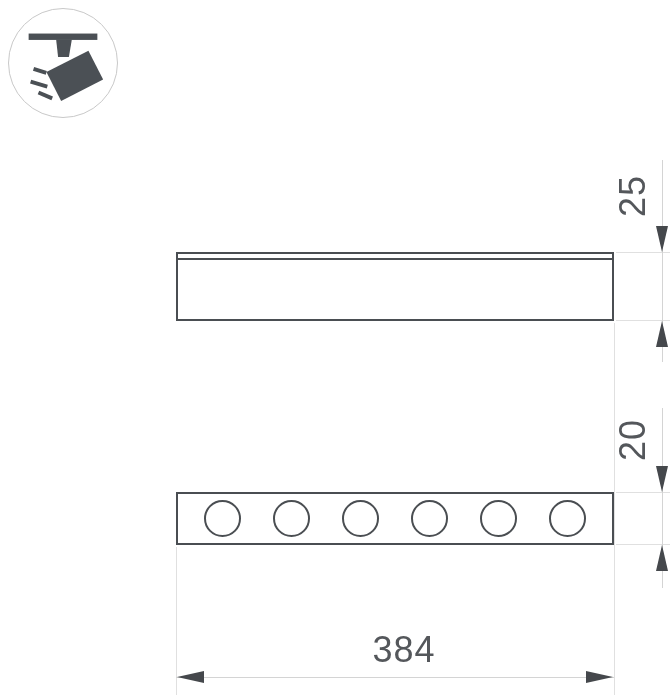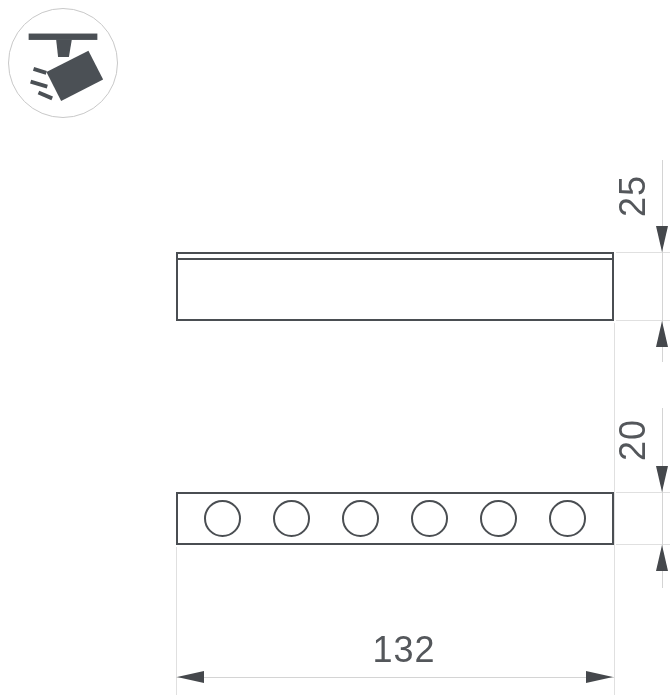--- a/index.html
+++ b/index.html
@@ -102,15 +102,15 @@
   <div class="dim-text vert" style="left:588px;top:176px">25</div>
 
   <div class="dim-line" style="left:662px;top:408px;width:1px;height:180px"></div>
   <div class="arr down" style="left:656px;top:466px"></div>
   <div class="arr up" style="left:656px;top:545px"></div>
   <div class="dim-text vert" style="left:588px;top:420px">20</div>
 
   <div class="dim-line" style="left:176px;top:677px;width:438px;height:1px"></div>
   <div class="arr left" style="left:177px;top:671px"></div>
   <div class="arr right" style="left:586px;top:671px"></div>
-  <div class="dim-text" style="left:359px;top:630px">132</div>
+  <div class="dim-text" style="left:359px;top:630px">384</div>
 
 </div>
 
 </body></html>

